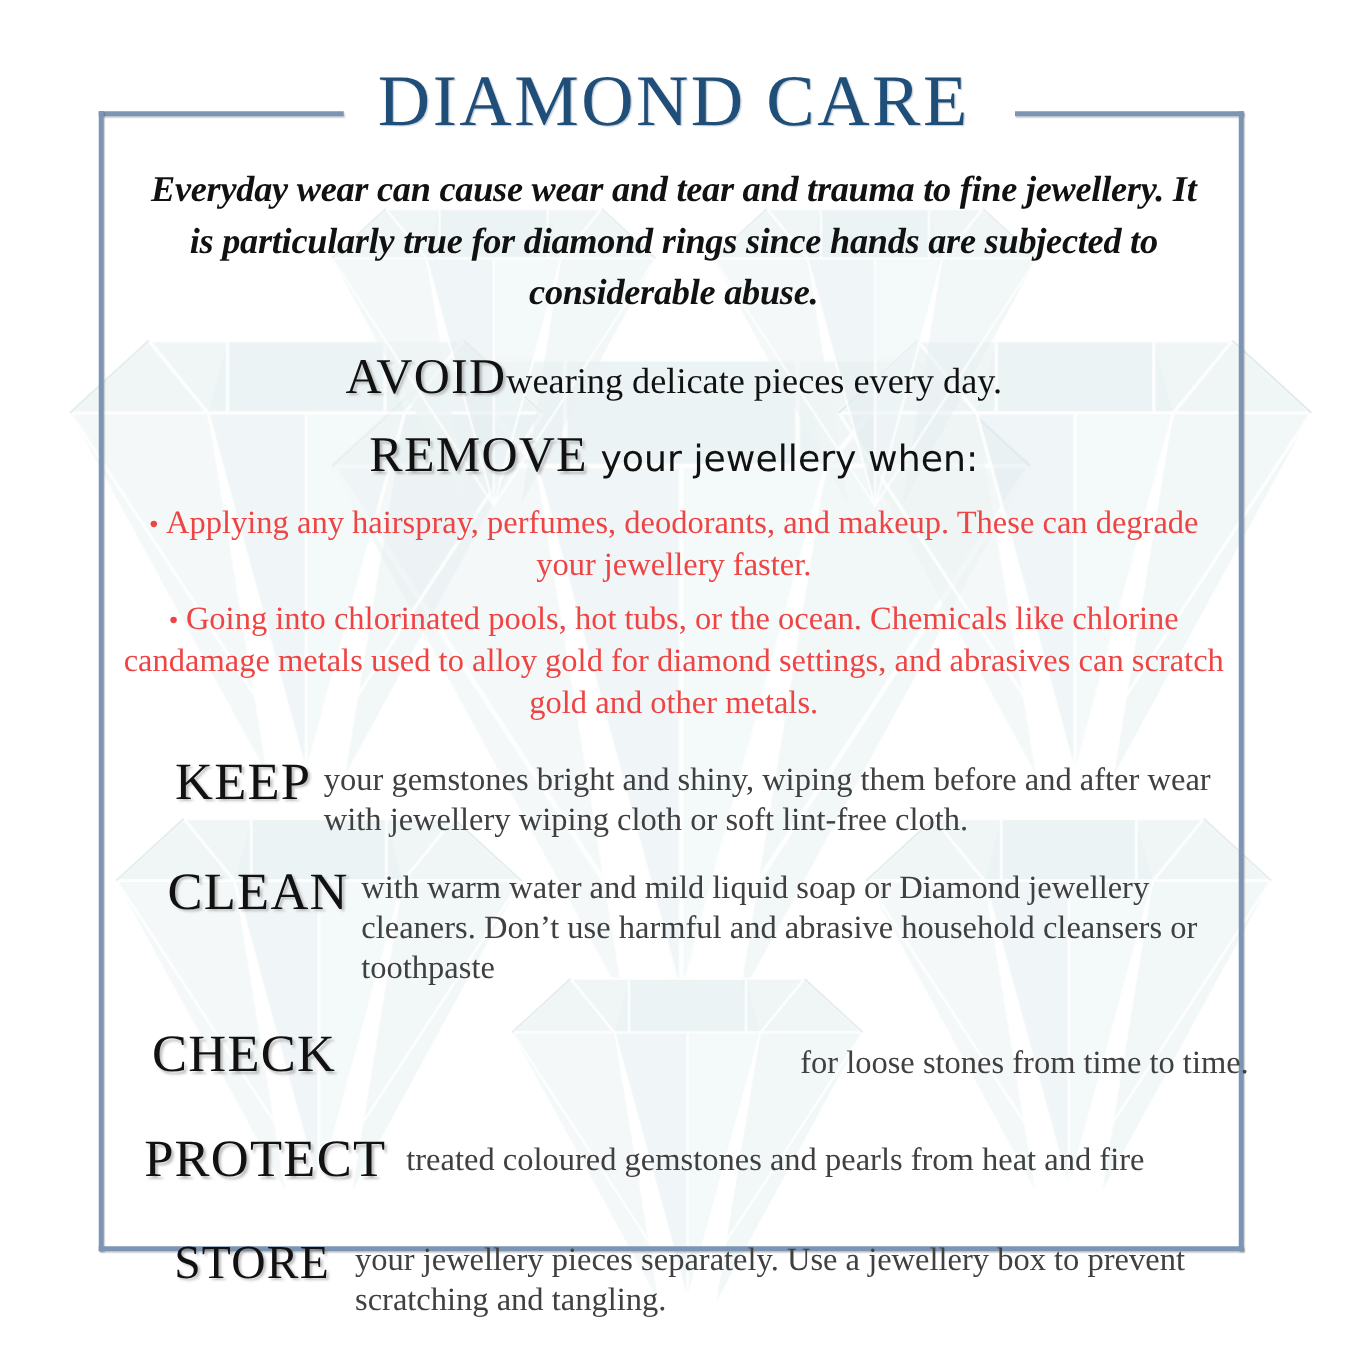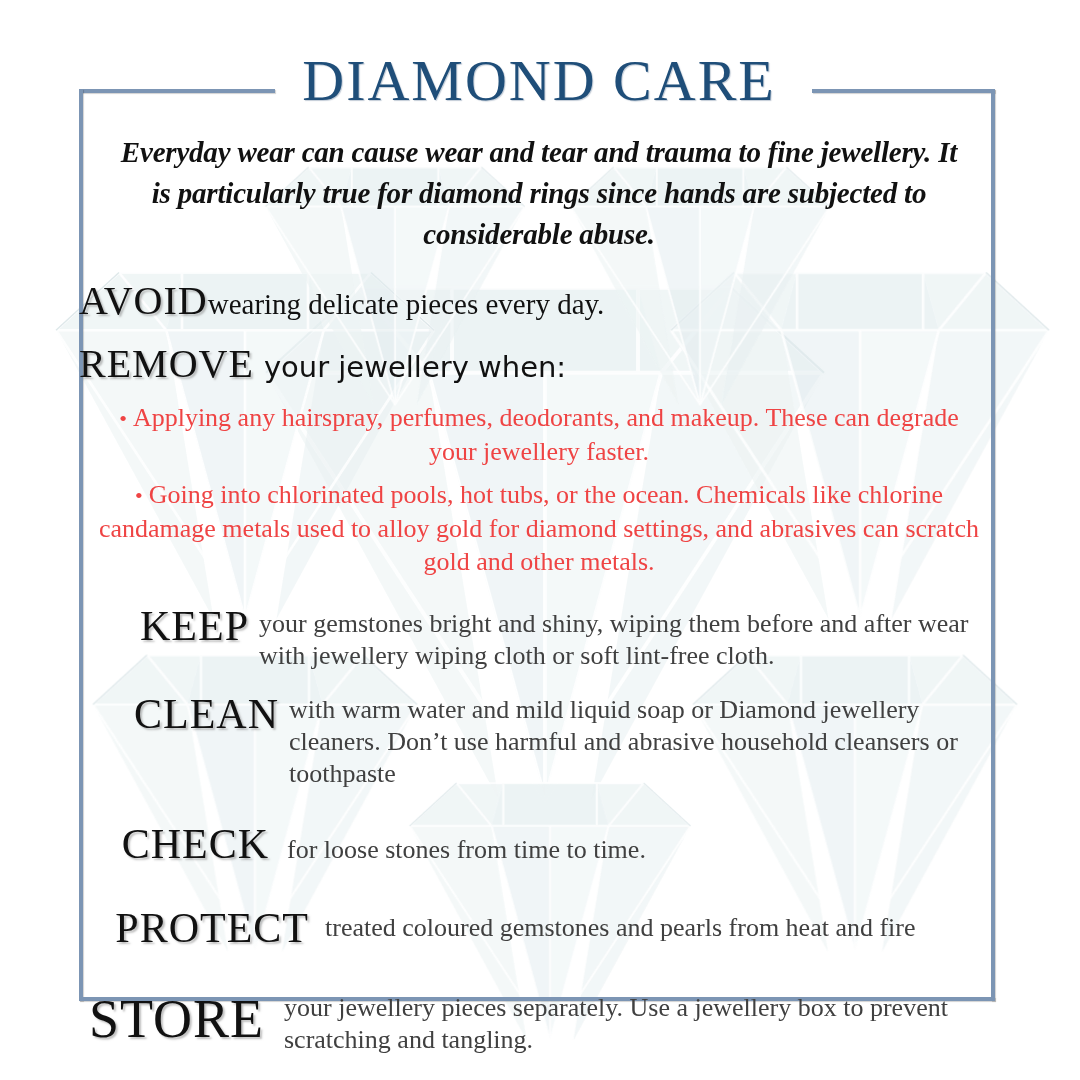--- a/index.html
+++ b/index.html
@@ -83,20 +83,21 @@
     font-family: "Liberation Serif", "DejaVu Serif", serif;
     font-weight: 400;
     color: #111;
     letter-spacing: 1px;
     text-shadow: 2px 2px 2px rgba(130,130,130,0.5);
     white-space: nowrap;
   }
 
   
   .line-centered {
+    text-align: center;
     color: #111;
   }
   #avoid-row { margin-top: 22px; }
   #avoid-row .keyword { font-size: 40px; }
   #avoid-row .body { font-size: 29px; }
 
   #remove-row { margin-top: 16px; }
   #remove-row .keyword { font-size: 40px; }
   #remove-row .body {
     font-family: "DejaVu Sans", "Liberation Sans", sans-serif;
@@ -144,30 +145,30 @@
   #keep-row .kv-key    { width: 170px; }
   #keep-row .keyword   { font-size: 42px; }
 
   #clean-row .kv-key   { width: 170px; padding-left: 30px; }
   #clean-row .keyword  { font-size: 42px; }
   #clean-row .kv-val   { padding-top: 4px; }
 
   #check-row { margin-top: 30px; }
   #check-row .kv-key   { width: 190px; }
   #check-row .keyword  { font-size: 42px; }
-  #check-row .kv-val   { padding-top: 14px; padding-left: 8px; }
+  #check-row .kv-val   { padding-top: 14px; padding-left: 8px; text-align: right; }
 
   #protect-row { margin-top: 36px; }
   #protect-row .kv-key  { width: 230px; }
   #protect-row .keyword { font-size: 42px; }
   #protect-row .kv-val  { padding-top: 8px; padding-left: 6px; }
 
   #store-row { margin-top: 36px; }
   #store-row .kv-key  { width: 185px; }
-  #store-row .keyword { font-size: 54px; }
+  #store-row .keyword { font-size: 38px; }
   #store-row .kv-val  { padding-top: 4px; padding-left: 10px; }
 </style>
 </head>
 <body>
 
 <svg id="watermark-layer" viewBox="0 0 1080 1080" xmlns="http://www.w3.org/2000/svg" aria-hidden="true">
   <defs>
 
     <g id="gem">
 

